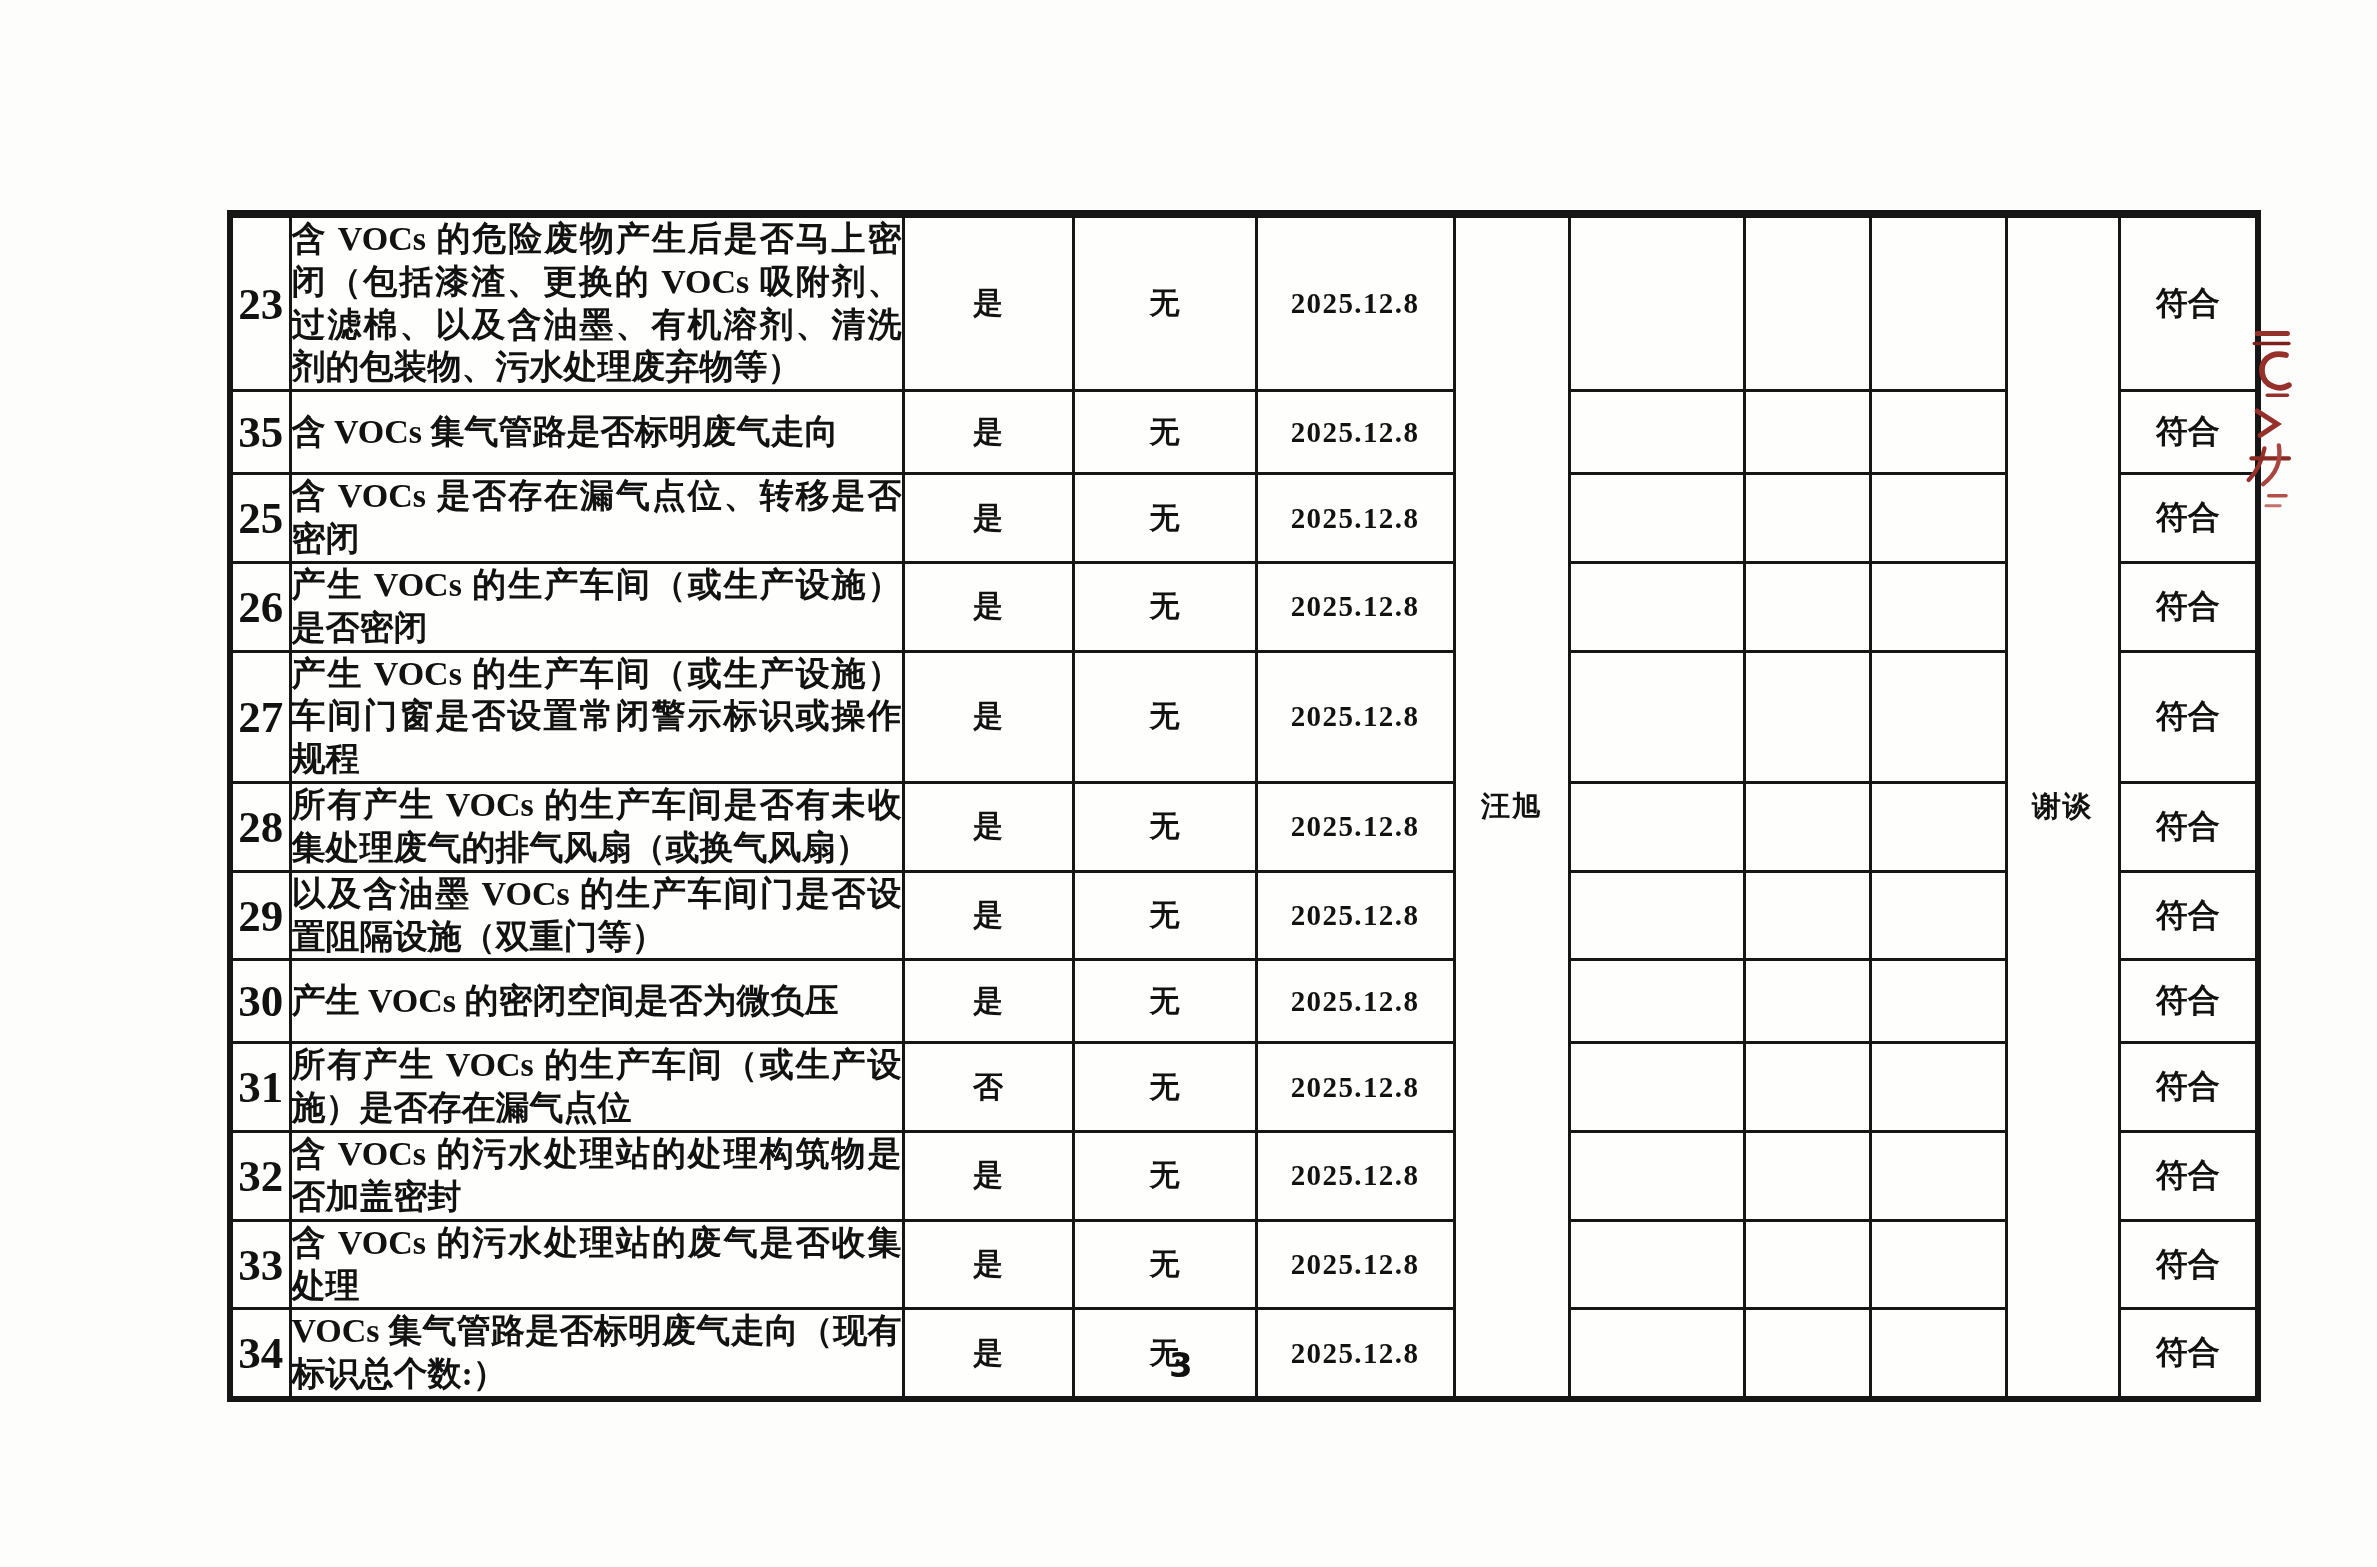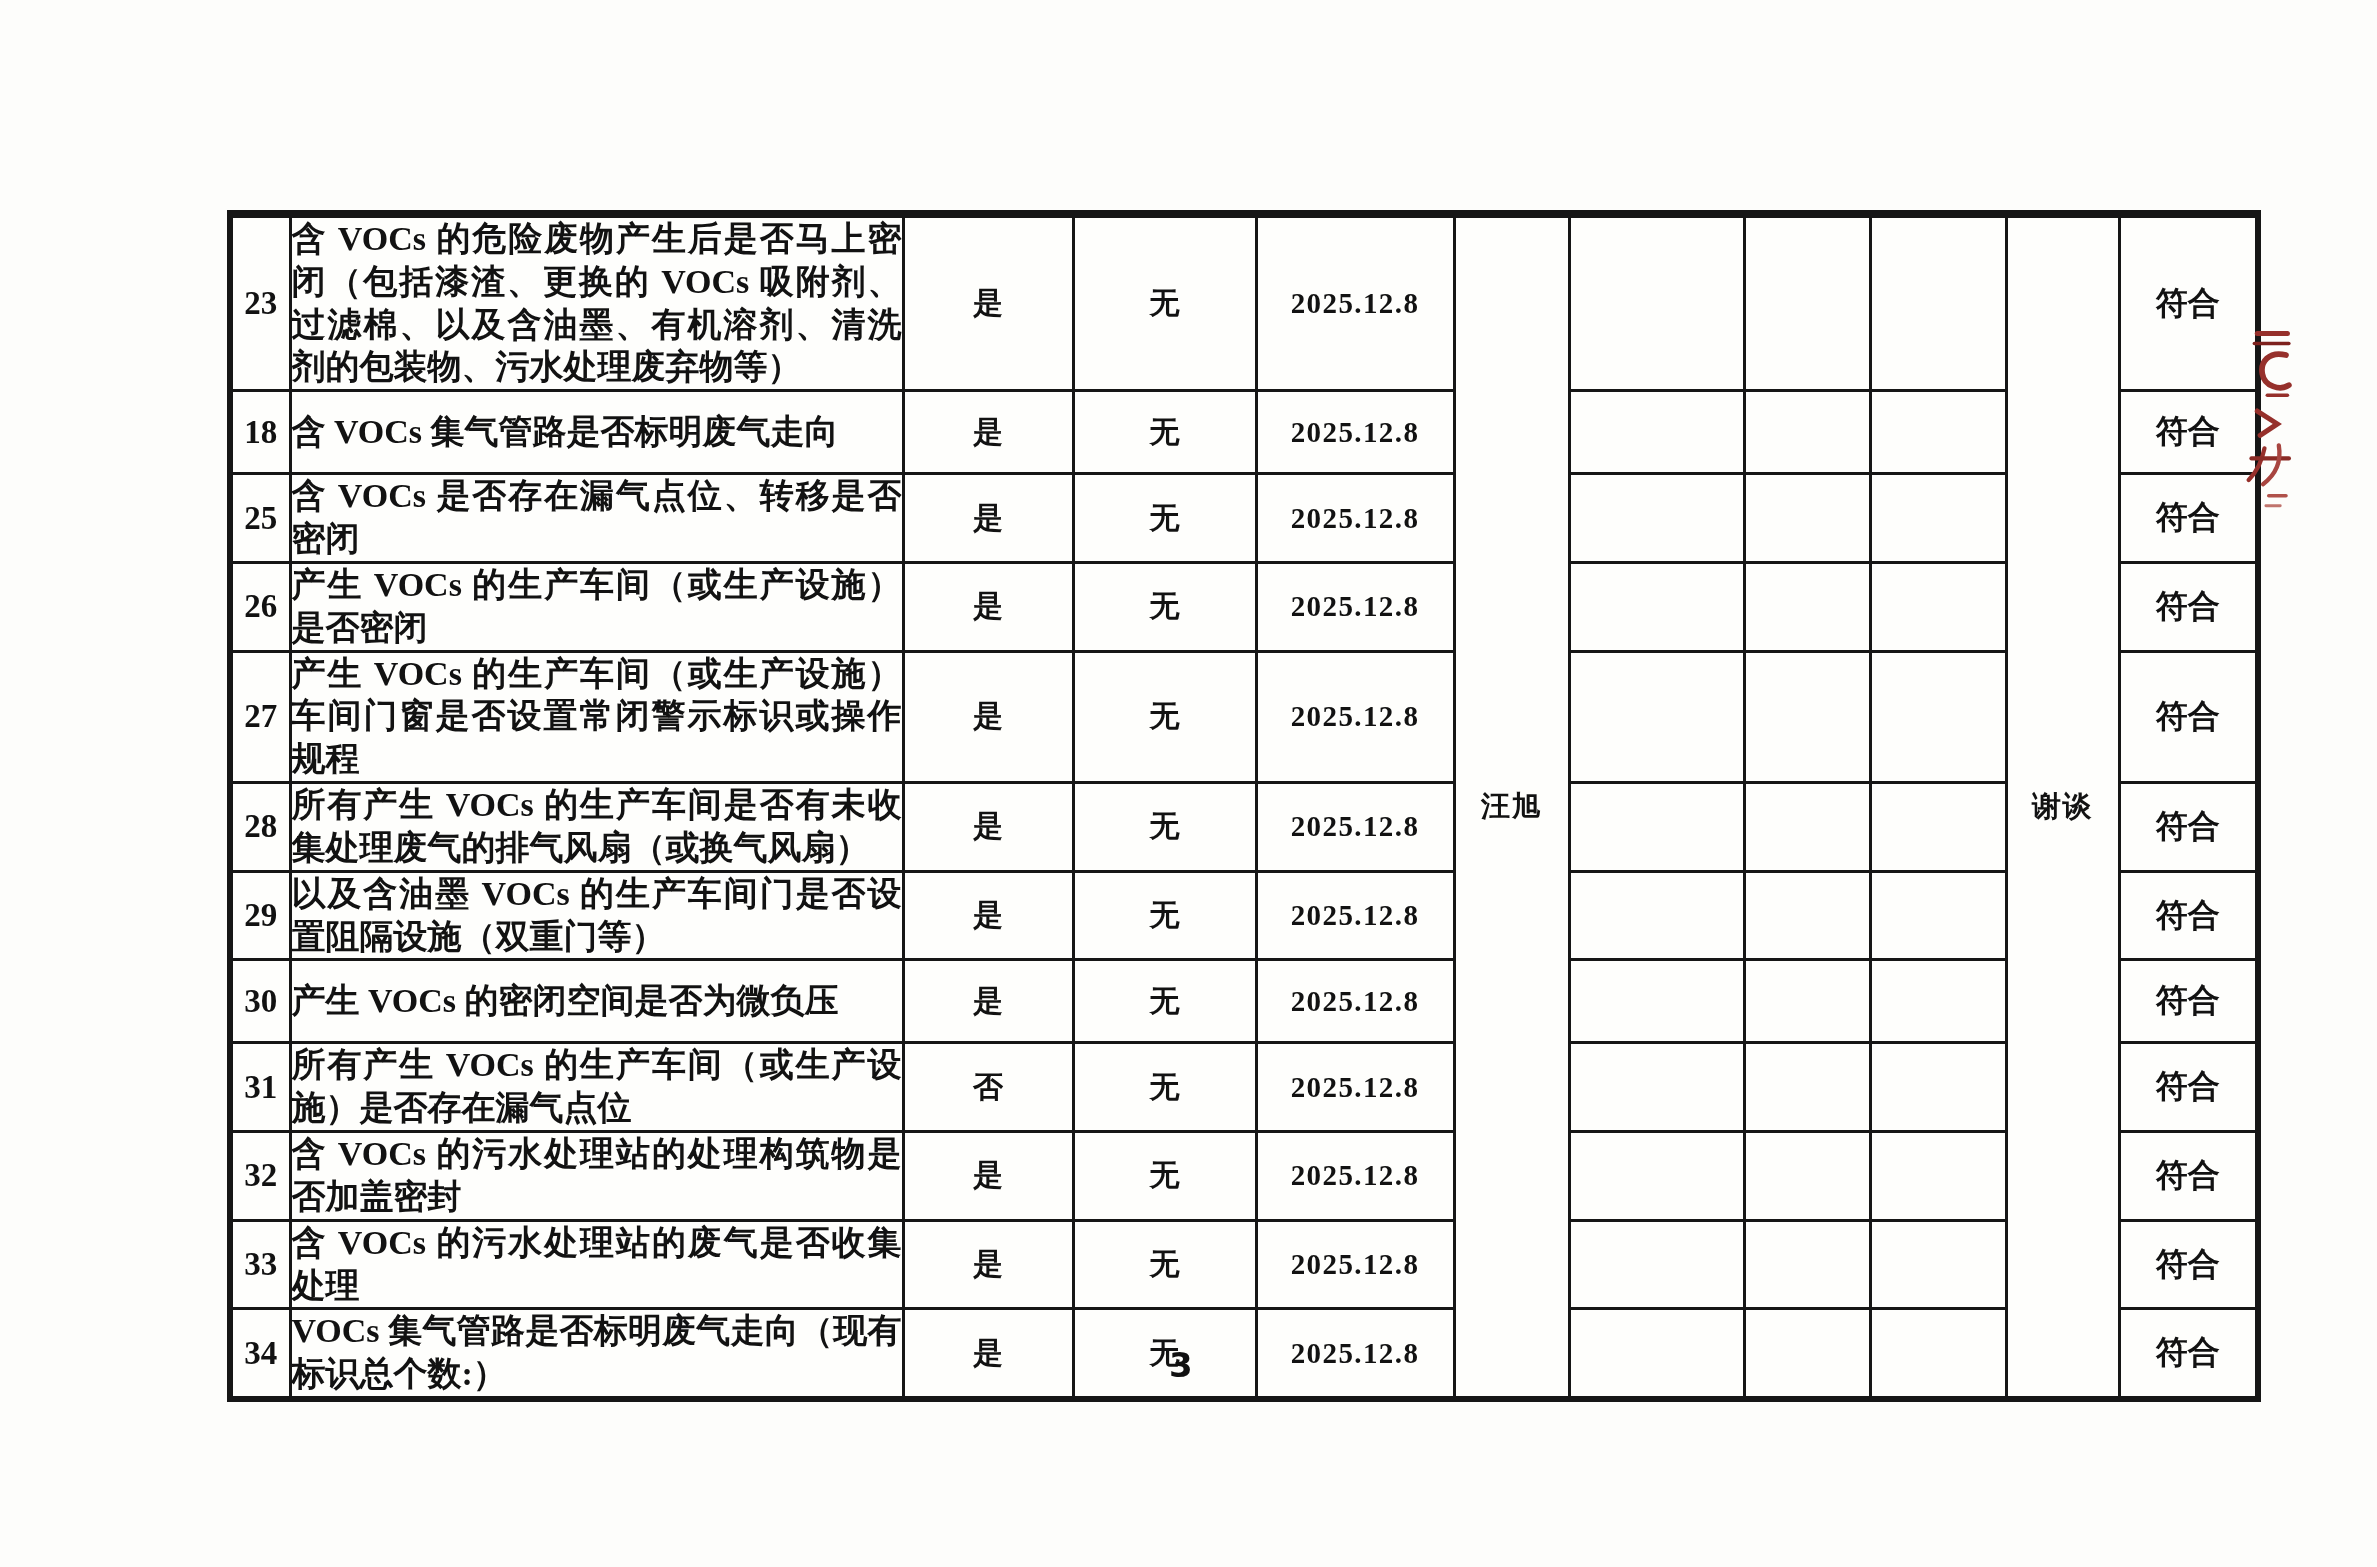--- a/index.html
+++ b/index.html
@@ -5,21 +5,21 @@
   html,body{margin:0;padding:0;background:#e8e8e8;}
   .page{position:relative;width:2377px;height:1568px;background:#fdfdfb;overflow:hidden;
         font-family:"Liberation Serif","DejaVu Serif",serif;color:#121212;}
   table.checklist{position:absolute;left:227px;top:210px;width:2028px;
         border-collapse:collapse;table-layout:fixed;
         border:6.5px solid #161616;border-top:8.6px solid #161616;}
   table.checklist td{border:3.6px solid #161616;padding:0;vertical-align:middle;
         background:#fefefc;overflow:hidden;}
   tr.r-tall td{height:152px;}
   tr.r-std td{height:80px;}
-  td.c-num{font-weight:700;font-size:33px;text-align:center;}
+  td.c-num{font-weight:700;font-size:45px;text-align:center;}
   td.c-item{font-weight:700;font-size:34px;line-height:1.26;text-align:justify;
         padding:5.7px 11.5px;}
   td.c-ans,td.c-prob{font-weight:700;font-size:30px;text-align:center;}
   td.c-date{font-weight:700;font-size:29px;text-align:center;letter-spacing:1.4px;white-space:nowrap;margin-left:18px;}
   td.c-sign{font-weight:700;font-size:29px;text-align:center;letter-spacing:1.4px;}
   td.c-concl{font-weight:700;font-size:32px;text-align:center;}
   .page-num{position:absolute;left:1169px;top:1345px;font-family:"DejaVu Sans","Liberation Sans",sans-serif;
         font-weight:700;font-size:34px;color:#101010;}
   .margin-note{position:absolute;left:2240px;top:322px;width:69px;height:201px;}
 </style>
@@ -50,21 +50,21 @@
         <td class="c-prob">无</td>
         <td class="c-date">2025.12.8</td>
         <td class="c-sign" rowspan="12">汪旭</td>
         <td></td>
         <td></td>
         <td></td>
         <td class="c-sign" rowspan="12">谢谈</td>
         <td class="c-concl">符合</td>
       </tr>
       <tr class="r-std">
-        <td class="c-num">18</td>
+        <td class="c-num">35</td>
         <td class="c-item">含 VOCs 集气管路是否标明废气走向</td>
         <td class="c-ans">是</td>
         <td class="c-prob">无</td>
         <td class="c-date">2025.12.8</td>
         <td></td>
         <td></td>
         <td></td>
         <td class="c-concl">符合</td>
       </tr>
       <tr class="r-std">

